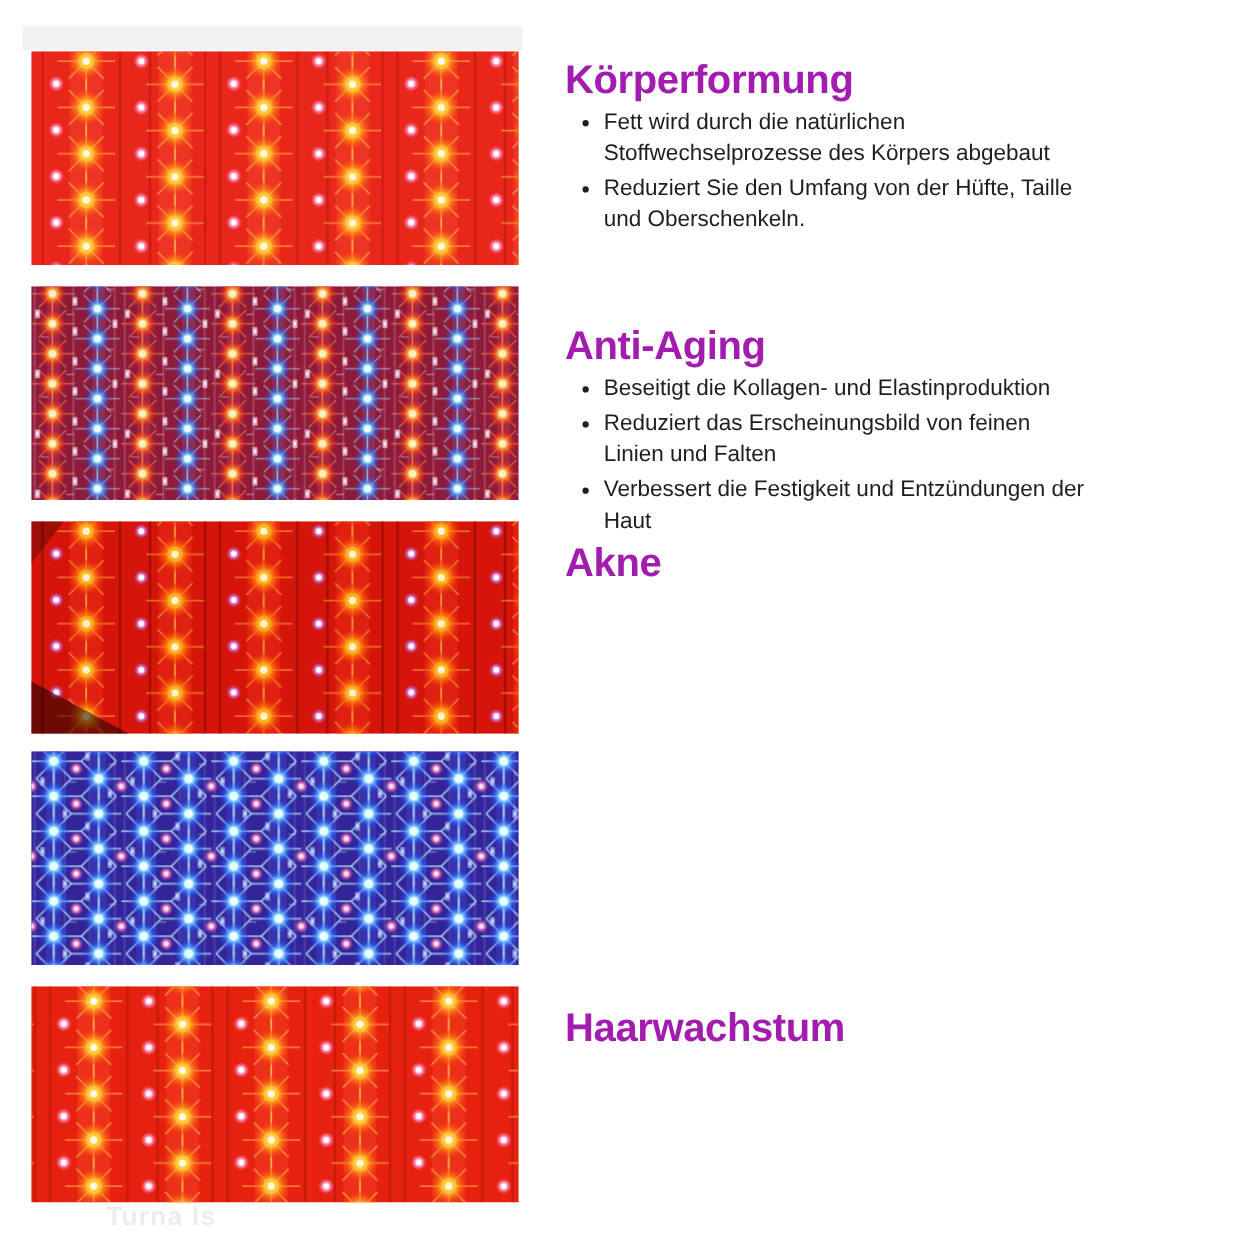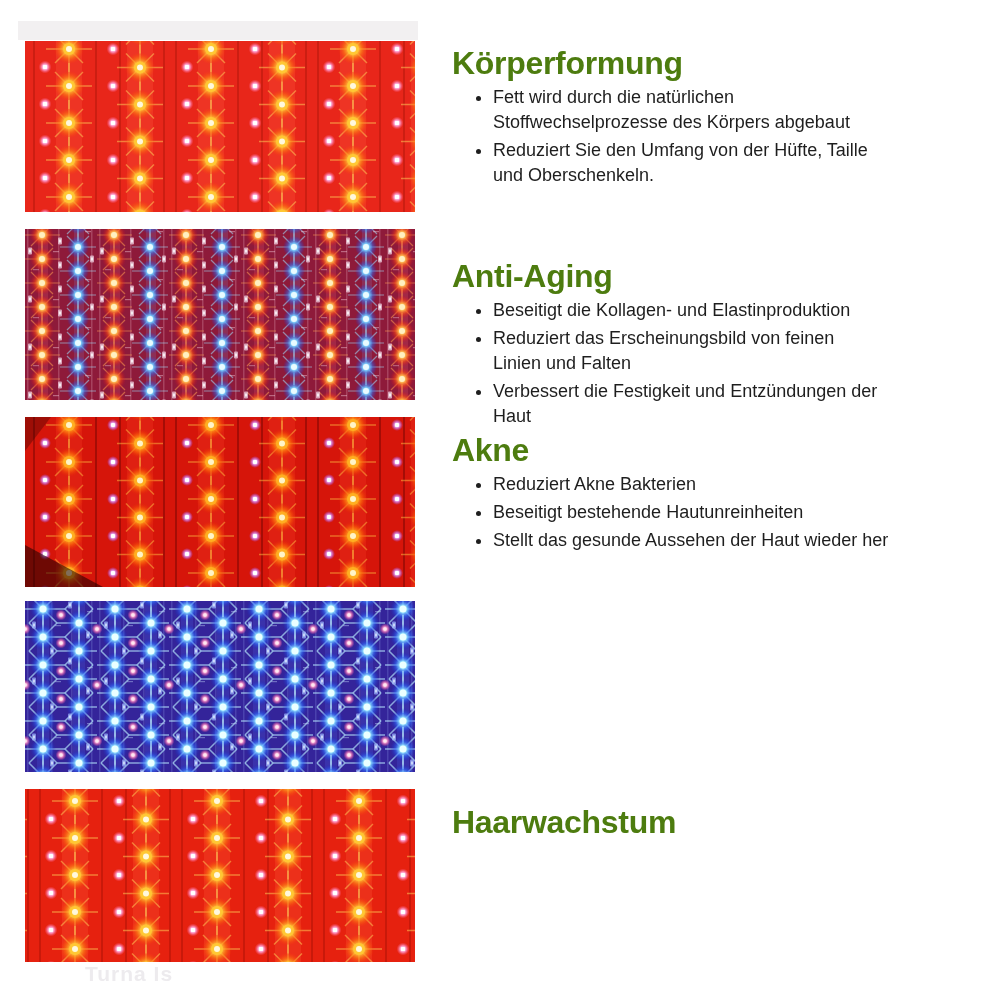--- a/index.html
+++ b/index.html
@@ -14,23 +14,23 @@
   #p2{top:229px;height:171px}
   #p3{top:417px;height:170px}
   #p4{top:601px;height:171px}
   #p5{top:789px;height:173px}
   .text{position:absolute;left:452px;width:520px;}
   #t1{top:43px}
   #t2{top:256px}
   #t3{top:430px}
   #t4{top:597px}
   #t5{top:802px}
-  .text h2{margin:0;font-size:32px;line-height:40px;font-weight:bold;color:#4d7c0f;letter-spacing:-0.3px;}
+  .text h2{margin:0;font-size:32px;line-height:40px;font-weight:bold;color:#a21caf;letter-spacing:-0.3px;}
   .text ul{margin:2px 0 0 0;padding-left:31px;}
-  .text li{font-size:18px;line-height:25px;color:#1e1e1e;white-space:pre-line;margin:0 0 3px 10px;}
+  .text li{font-size:18px;line-height:25px;color:#1e1e1e;white-space:pre-line;margin:0 0 3px 0;}
   .watermark{position:absolute;left:85px;top:962px;font-size:21px;font-weight:bold;
     color:#edebee;letter-spacing:1px;}
 </style>
 </head>
 <body>
 
 <div class="topstrip"></div>
 
 <figure class="panel" id="p1" aria-label="red-light-led-panel">
   <svg viewBox="0 0 390 171" preserveAspectRatio="none">
@@ -295,25 +295,20 @@
     <li>Beseitigt die Kollagen- und Elastinproduktion</li>
     <li>Reduziert das Erscheinungsbild von feinen
 Linien und Falten</li>
     <li>Verbessert die Festigkeit und Entzündungen der
 Haut</li>
   </ul>
 </div>
 
 <div class="text" id="t3">
   <h2>Akne</h2>
-  <ul>
-    <li>Reduziert Akne Bakterien</li>
-    <li>Beseitigt bestehende Hautunreinheiten</li>
-    <li>Stellt das gesunde Aussehen der Haut wieder her</li>
-  </ul>
 </div>
 
 <div class="text" id="t4">
 </div>
 
 <div class="text" id="t5">
   <h2>Haarwachstum</h2>
 </div>
 
 <div class="watermark">Turna Is</div>

